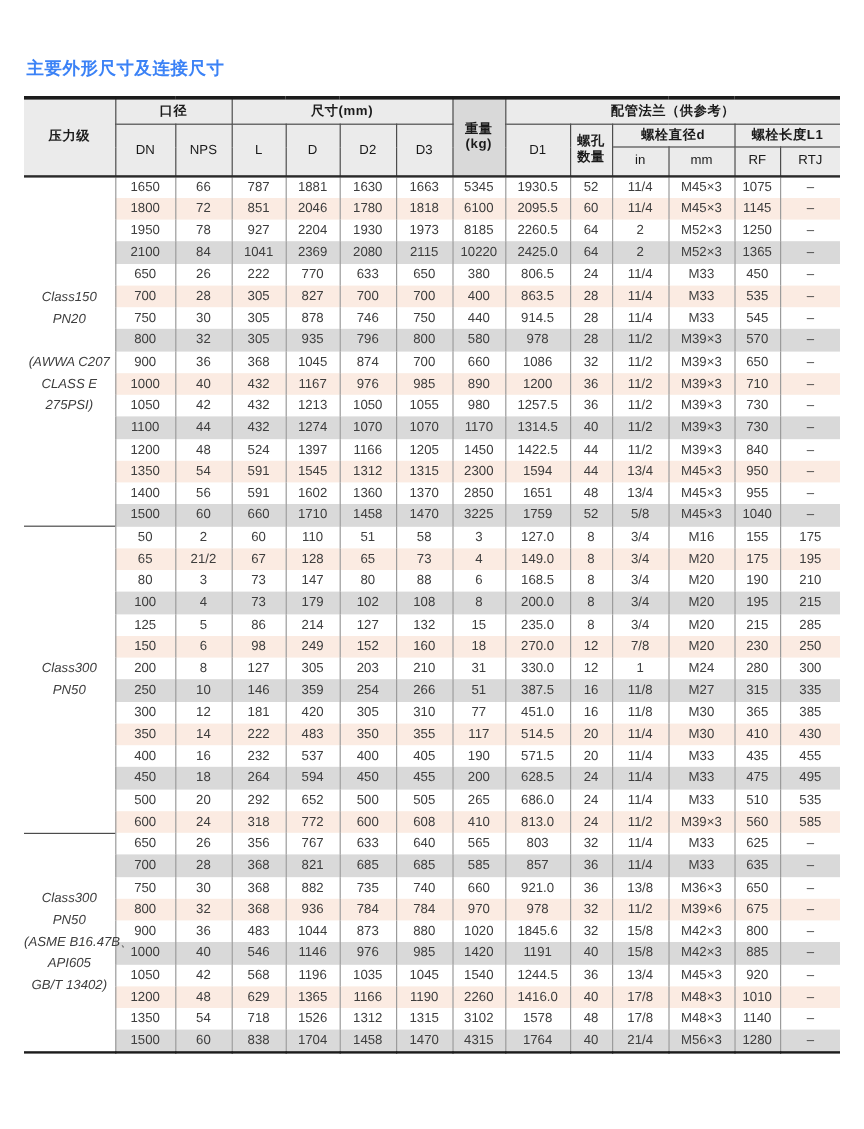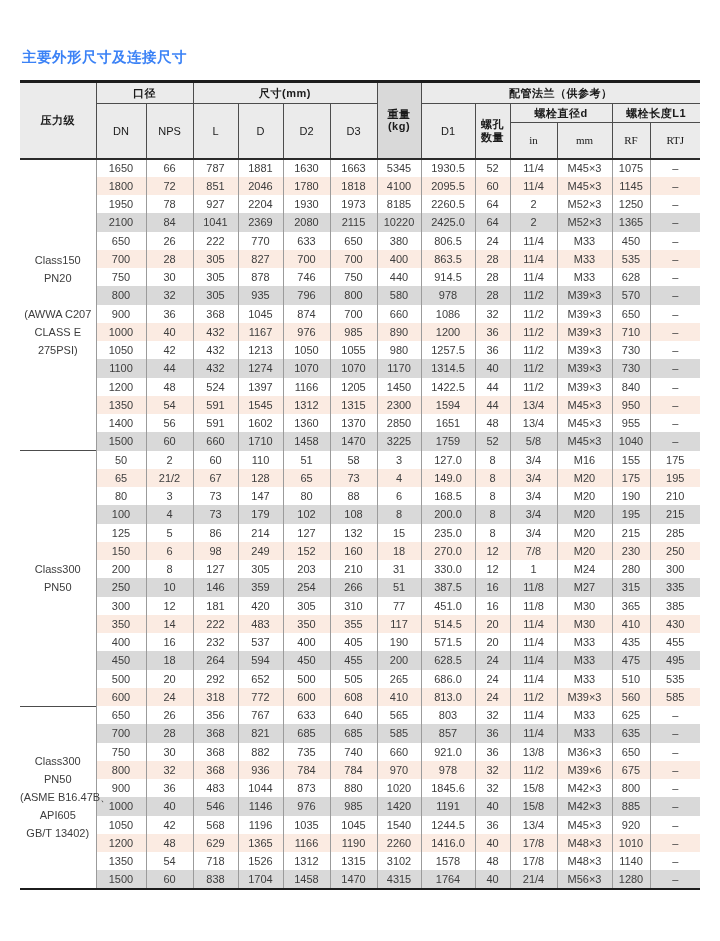--- a/index.html
+++ b/index.html
@@ -31,21 +31,21 @@
   thead { border-bottom:2px solid #2a2a2a; }
   thead th {
     background:var(--header-bg);
     border:1px solid var(--line-dark);
     font-size:11px; color:#1a1a1a; font-weight:bold;
     text-align:center; vertical-align:middle;
     padding:0; line-height:1.3; letter-spacing:0.5px;
   }
   thead tr:nth-child(1) th { height:22px; }
   thead tr:nth-child(2) th { height:19px; }
-  thead tr:nth-child(3) th { height:36px;font-family:Liberation Serif, serif; }
+  thead tr:nth-child(3) th { height:24px; }
   thead th.no-left { border-left:none; }
   thead th:last-child { border-right:none; }
   thead th.sub { font-weight:normal; letter-spacing:0; font-size:11px; }
   thead th.wt { background:var(--gray); line-height:1.15;text-align:center; }
   thead th.two-line { line-height:1.15; }
 
   tbody td {
     height:18.25px; padding:0;
     font-size:11px; color:var(--text); font-weight:normal;
     text-align:center; vertical-align:middle;
@@ -53,21 +53,21 @@
     white-space:nowrap;
   }
   tbody td:last-child { border-right:none; }
   tbody tr.pink td { background:var(--pink); }
   tbody tr.gray td { background:var(--gray); }
   tbody td.plabel {
     border-left:none; background:#ffffff !important;
     vertical-align:middle; line-height:1;
   }
   tbody td.plabel.sect-sep { border-top:1.5px solid var(--line-dark); }
-  .plabel-line { height:18px; line-height:18px; white-space:nowrap; font-size:11px; color:var(--text); }
+  .plabel-line { height:18px; line-height:18px; white-space:nowrap; font-size:11px; color:var(--text);font-style:italic; }
 </style>
 </head>
 <body>
 
 <div class="page-title">主要外形尺寸及连接尺寸</div>
 
 <table class="spec">
   <colgroup>
     <col style="width:76px">
       <col style="width:50px">
@@ -135,21 +135,21 @@
         <td>1075</td>
         <td>–</td>
       </tr>
       <tr class="pink">
         <td>1800</td>
         <td>72</td>
         <td>851</td>
         <td>2046</td>
         <td>1780</td>
         <td>1818</td>
-        <td>4100</td>
+        <td>6100</td>
         <td>2095.5</td>
         <td>60</td>
         <td>11/4</td>
         <td>M45×3</td>
         <td>1145</td>
         <td>–</td>
       </tr>
       <tr class="white">
         <td>1950</td>
         <td>78</td>
@@ -215,21 +215,21 @@
         <td>30</td>
         <td>305</td>
         <td>878</td>
         <td>746</td>
         <td>750</td>
         <td>440</td>
         <td>914.5</td>
         <td>28</td>
         <td>11/4</td>
         <td>M33</td>
-        <td>628</td>
+        <td>545</td>
         <td>–</td>
       </tr>
       <tr class="gray">
         <td>800</td>
         <td>32</td>
         <td>305</td>
         <td>935</td>
         <td>796</td>
         <td>800</td>
         <td>580</td>

